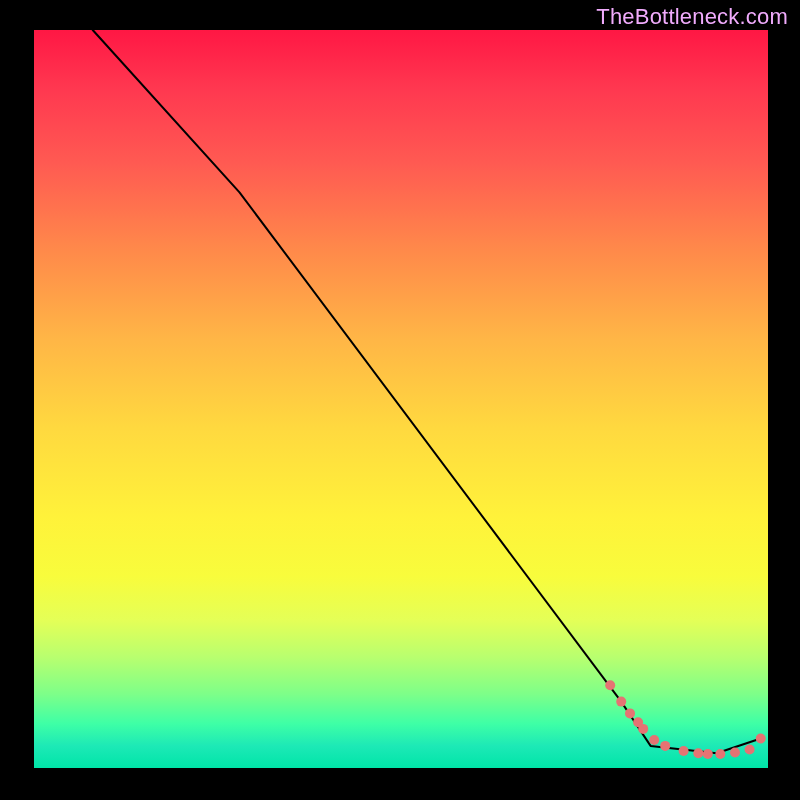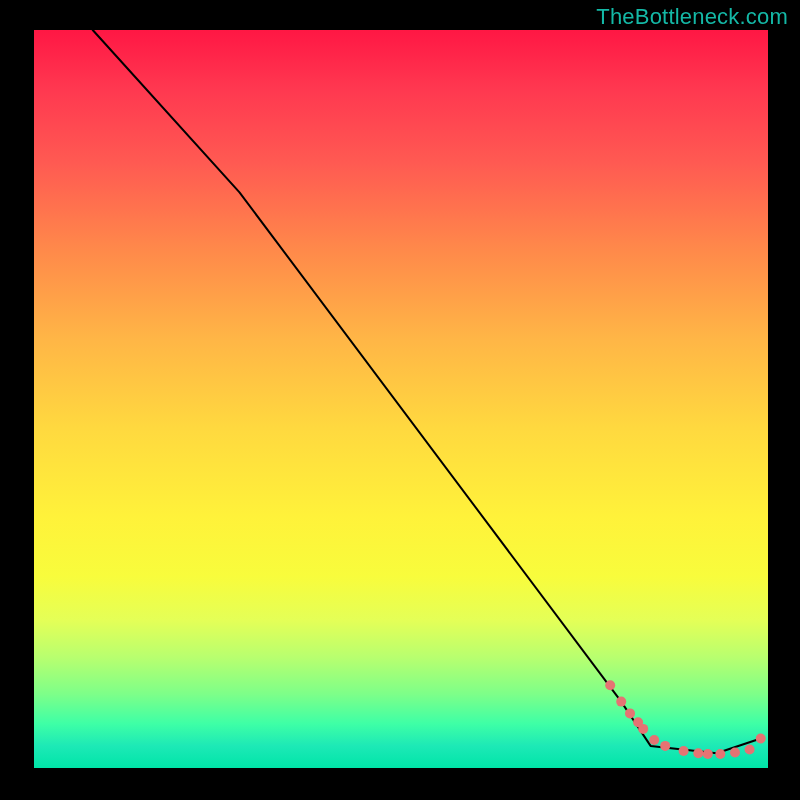--- a/index.html
+++ b/index.html
@@ -8,21 +8,21 @@
     height: 800px;
     background: #000;
     position: relative;
     font-family: Arial, Helvetica, sans-serif;
     overflow: hidden;
   }
   .watermark {
     position: absolute;
     top: 4px;
     right: 12px;
-    color: #14b8a6;
+    color: #f0abfc;
     font-size: 22px;
     font-weight: 500;
     letter-spacing: 0.2px;
     z-index: 10;
   }
   .plot-area {
     position: absolute;
     background: linear-gradient(to bottom,
       #ff1744 0%,
       #ff3850 8%,

